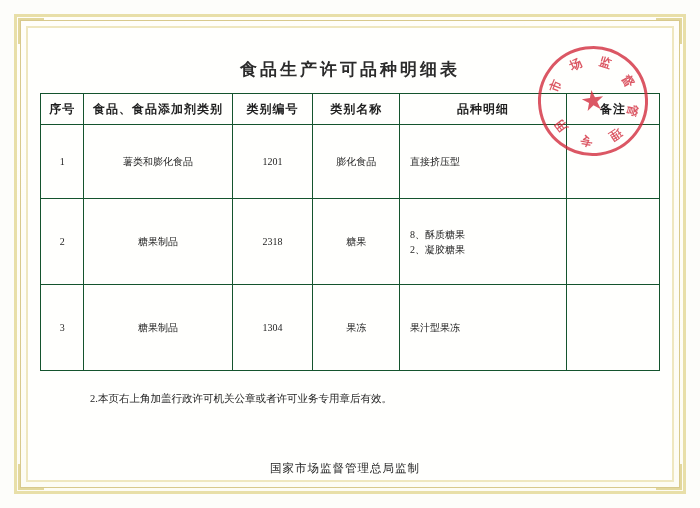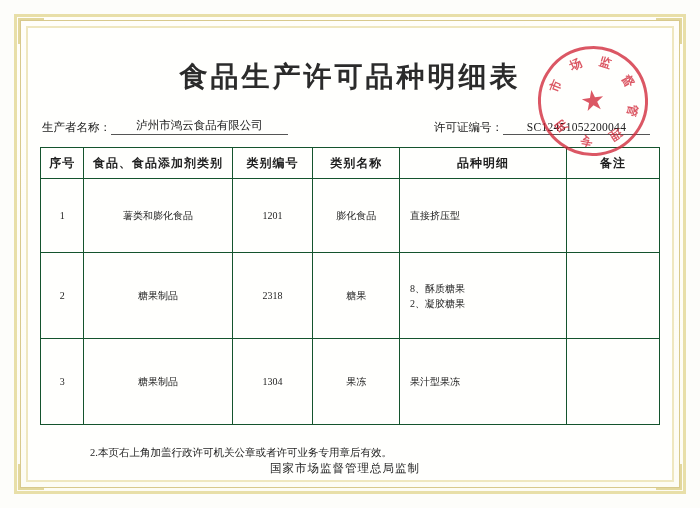--- a/index.html
+++ b/index.html
@@ -65,21 +65,21 @@
   .content {
     position: absolute;
     left: 40px;
     top: 36px;
     right: 40px;
     bottom: 34px;
   }
 
   .doc-title {
     text-align: center;
-    font-size: 28px;
+    font-size: 17px;
     font-weight: bold;
     letter-spacing: 3px;
     color: #2b2b2b;
     margin-top: 22px;
     font-family: "DejaVu Serif", "Liberation Serif", serif;
   }
 
   .meta-row {
     display: flex;
     align-items: flex-end;
@@ -217,31 +217,20 @@
   <div class="frame-inner"></div>
   <div class="corner tl"></div>
   <div class="corner tr"></div>
   <div class="corner bl"></div>
   <div class="corner br"></div>
 
   <div class="content">
 
     <div class="doc-title">食品生产许可品种明细表</div>
 
-    <div class="meta-row">
-      <div class="meta-left">
-        <span class="meta-label">生产者名称：</span>
-        <span class="meta-value">泸州市鸿云食品有限公司</span>
-      </div>
-      <div class="meta-spacer"></div>
-      <div class="meta-right">
-        <span class="meta-label">许可证编号：</span>
-        <span class="meta-value license">SC12451052200044</span>
-      </div>
-    </div>
 
     <table class="detail">
       <colgroup>
         <col class="col-seq">
         <col class="col-cat">
         <col class="col-code">
         <col class="col-name">
         <col class="col-desc">
         <col class="col-note">
       </colgroup>

